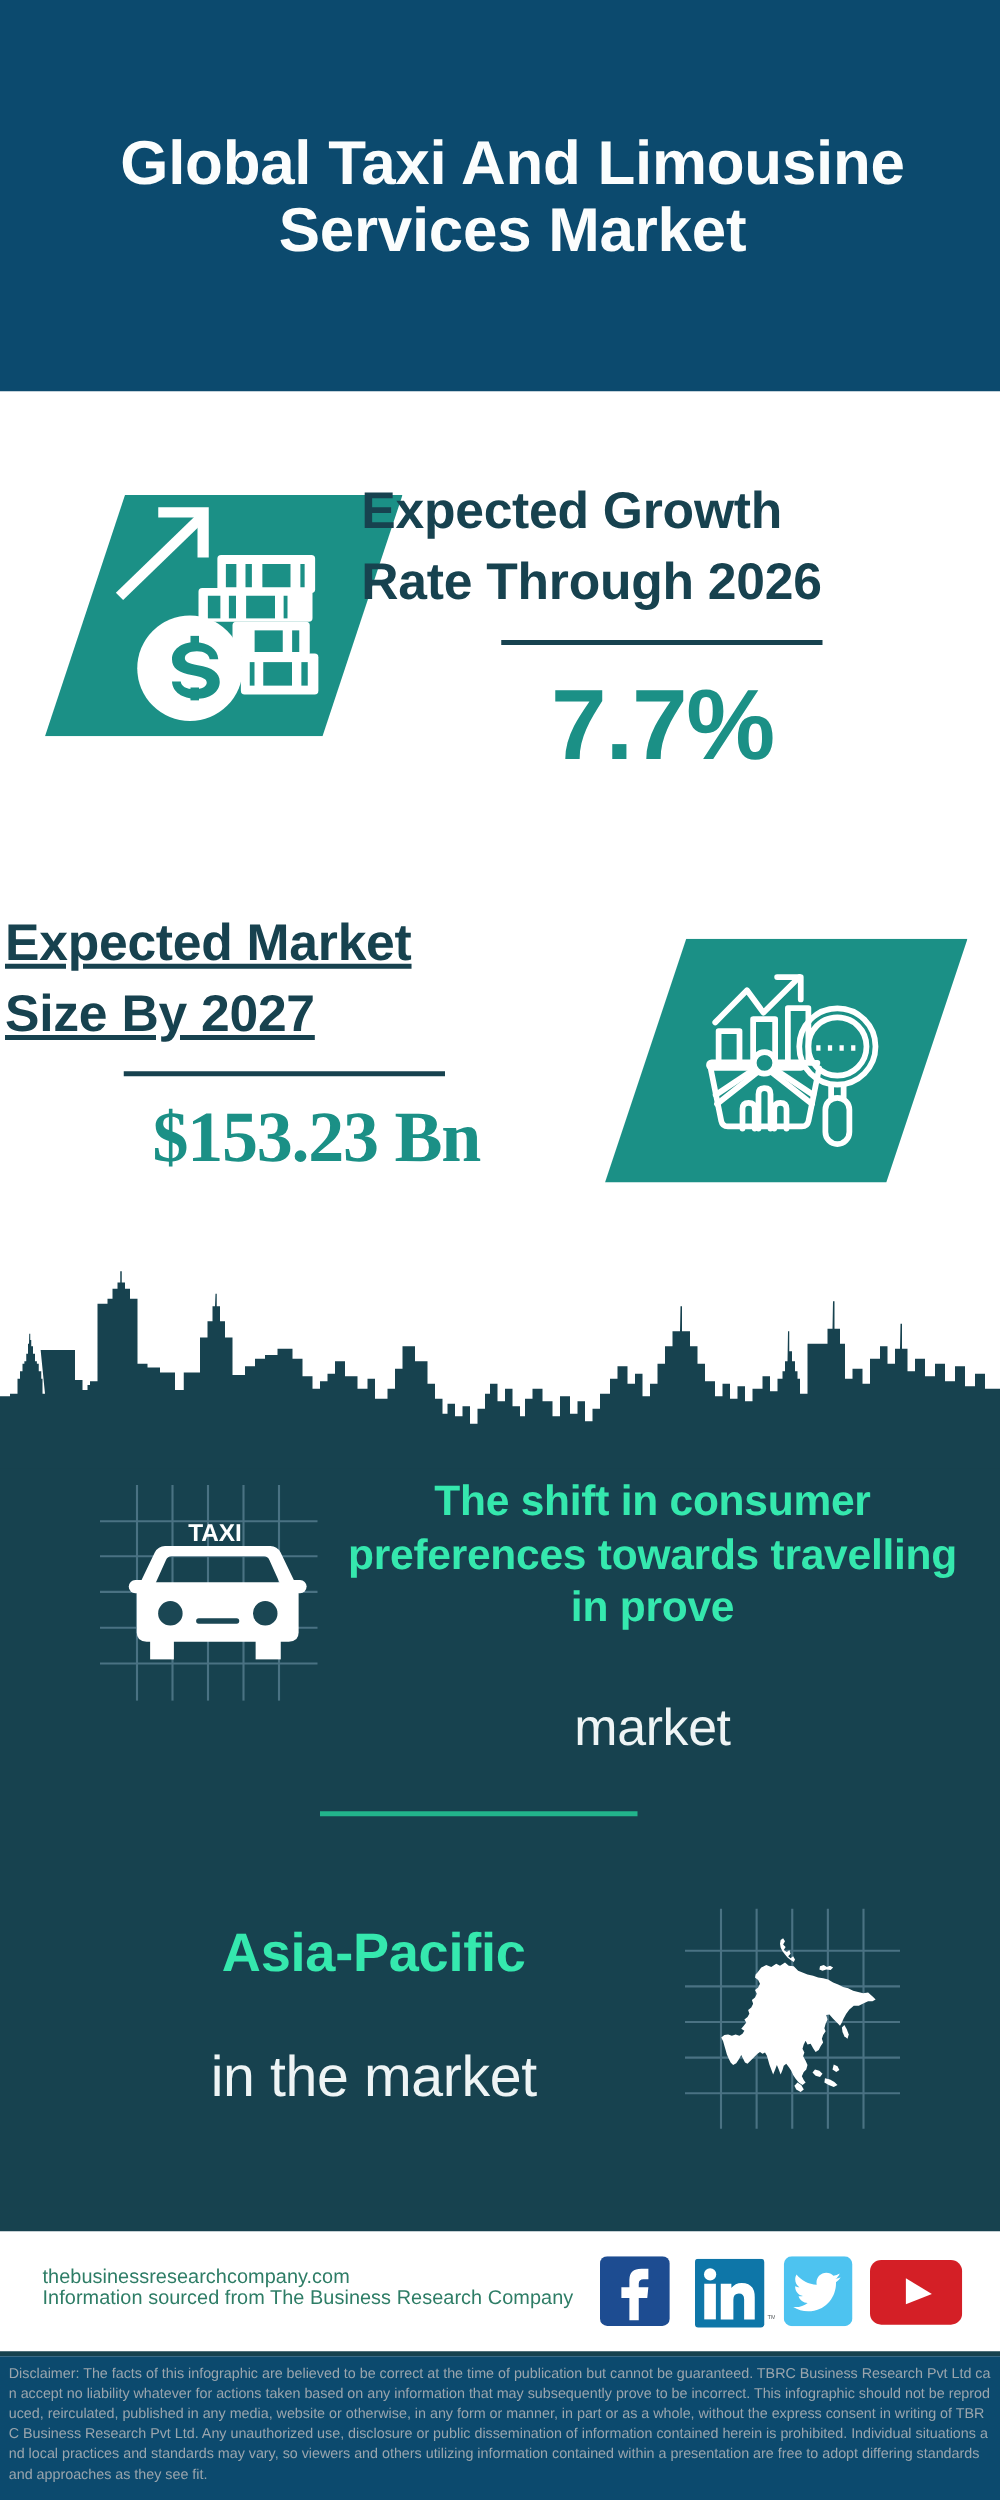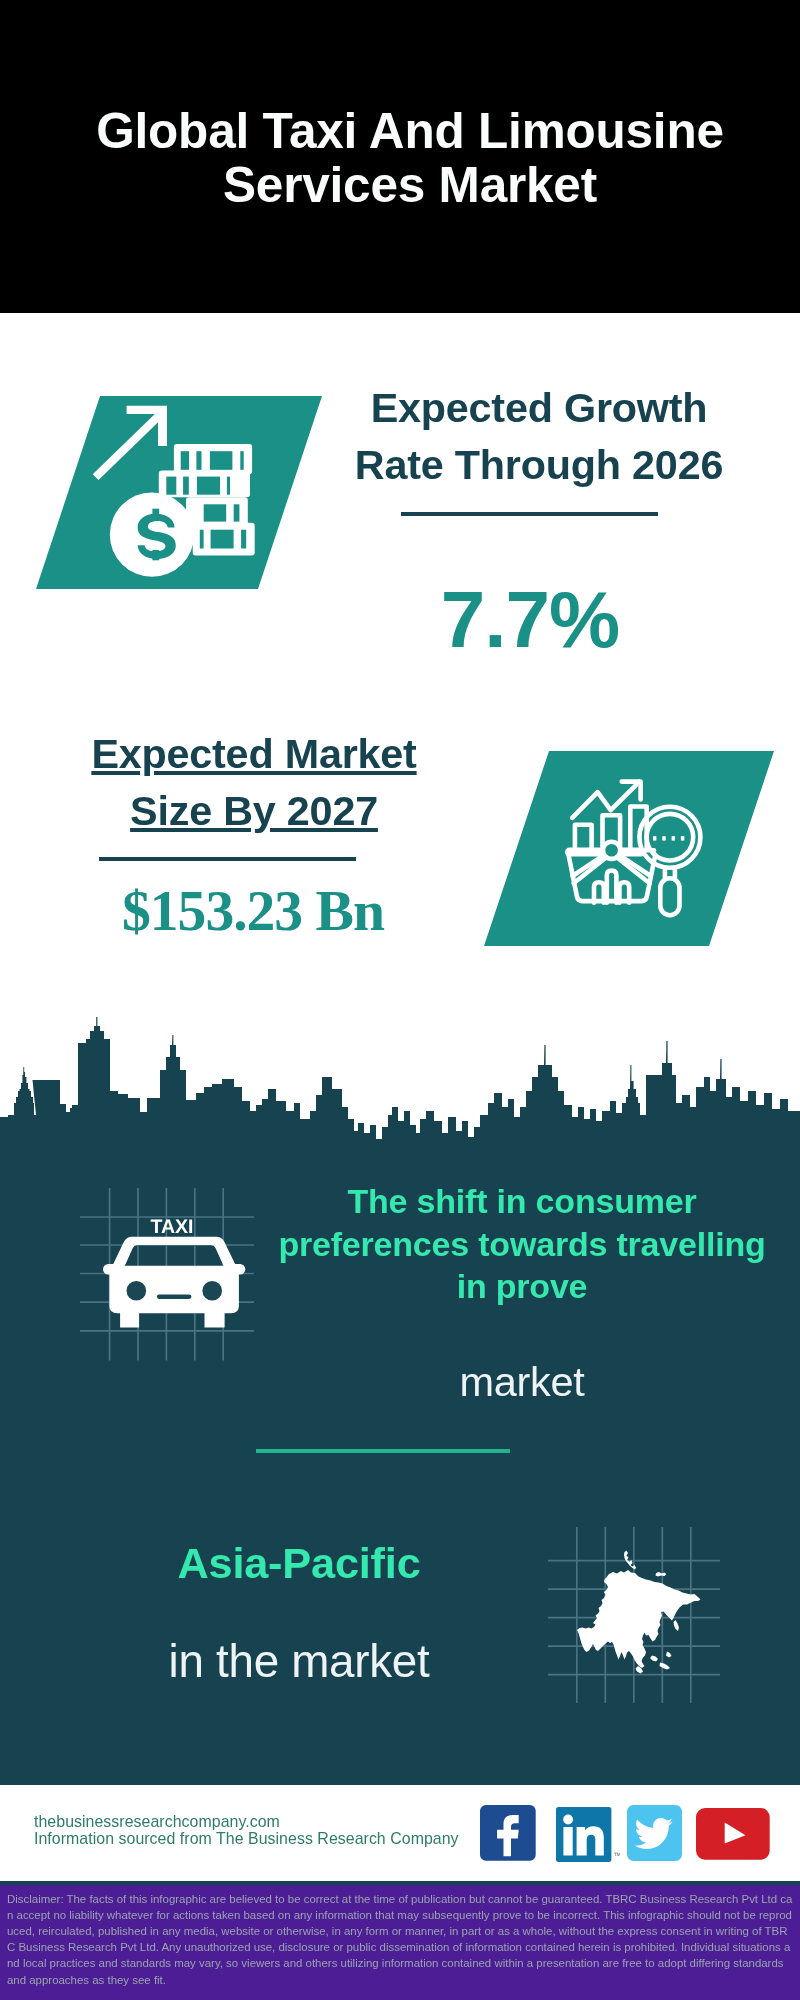--- a/index.html
+++ b/index.html
@@ -9,52 +9,52 @@
     background:#ffffff;
     position:relative;
     overflow:hidden;
   }
   .page { position:relative; width:800px; height:2000px; background:#fff; }
   svg text { -webkit-font-smoothing:antialiased; text-rendering:geometricPrecision; }
 
   
   .header {
     position:absolute; left:0; top:0; width:800px; height:313px;
-    background:#000000;
+    background:#0c4a6e;
   }
   .header-title {
     position:absolute; left:40px; top:104px; width:740px;
     text-align:center;
     color:#fbfdfd;
     font-size:49.5px;
     font-weight:bold;
     line-height:54px;
     letter-spacing:-0.2px;
   }
 
   
   .para { position:absolute; }
   .para svg { display:block; }
   #para1 { left:36px; top:396px; width:286px; height:193px; }
   #para2 { left:484px; top:751px; width:290px; height:195px; }
   .stat-title {
     position:absolute;
     color:#17424F; font-weight:bold; font-size:41.3px; line-height:57px;
-    text-align:center; letter-spacing:-0.2px; white-space:nowrap;
+    letter-spacing:-0.2px; white-space:nowrap;
   }
   .stat-rule {
     position:absolute; height:3px; background:#17424F;
   }
   .stat-value {
     position:absolute; color:#1B9086; font-weight:bold; font-size:80px;
     text-align:center; line-height:80px; letter-spacing:-1px; white-space:nowrap;
   }
   #stat1-title { left:289px; top:380px; width:500px; }
   #stat1-rule  { left:401px; top:512px; width:257px; height:3.5px; }
-  #stat1-value { left:330px; top:540px; width:400px;margin-top:40px; }
+  #stat1-value { left:330px; top:540px; width:400px; }
   #stat2-title { left:4px;  top:726px; width:500px;text-decoration:underline; }
   #stat2-rule  { left:99px; top:857px; width:257px; height:3.5px; }
   #stat2-value { left:53px;  top:881px; width:400px; font-size:57.6px; line-height:60px;font-family:Liberation Serif, serif; }
 
   
   .dark {
     position:absolute; left:0; top:1146px; width:800px; height:639px;
     background:#17424F;
   }
   .skyline { position:absolute; left:0; top:1015px; width:800px; height:160px; }
@@ -78,21 +78,21 @@
   }
   .social { position:absolute; }
   .social svg { display:block; }
   #soc-fb { left:480.3px; top:1805.3px; }
   #soc-li { left:556.1px; top:1806.8px; }
   #soc-tw { left:627px; top:1805px; }
   #soc-yt { left:695.6px; top:1807.9px; }
   .footer-rule { position:absolute; left:0; top:1881px; width:800px; height:3.5px; background:#17424F; }
   .disclaimer {
     position:absolute; left:0; top:1884.5px; width:800px; height:115.5px;
-    background:#4c1d95;
+    background:#0c4a6e;
     color:#9aa5ad; font-size:11.45px; line-height:16.2px;
     padding:6px 7.2px 0 7px;
     text-align:left;
     word-break:break-all;
   }
 </style>
 </head>
 <body>
 
 <div class="page">

